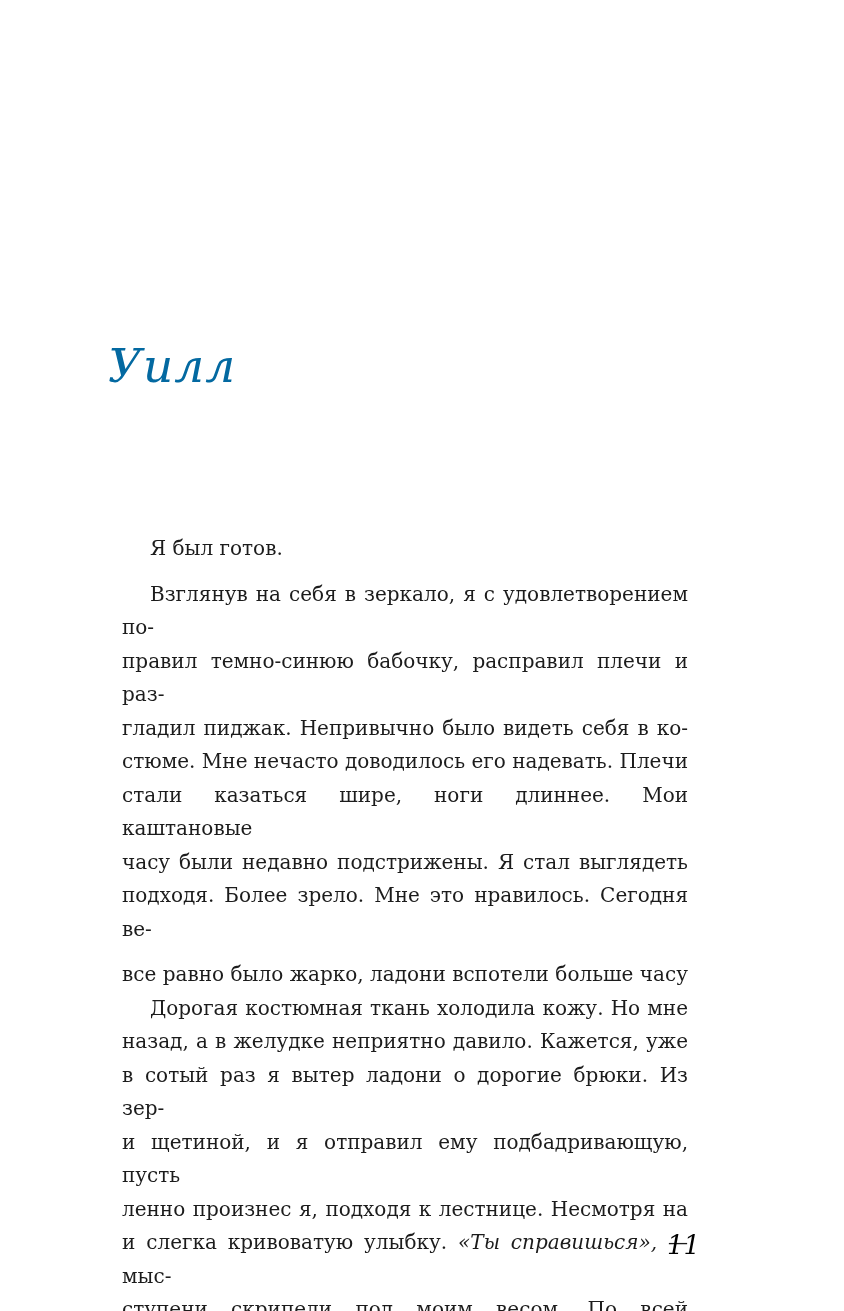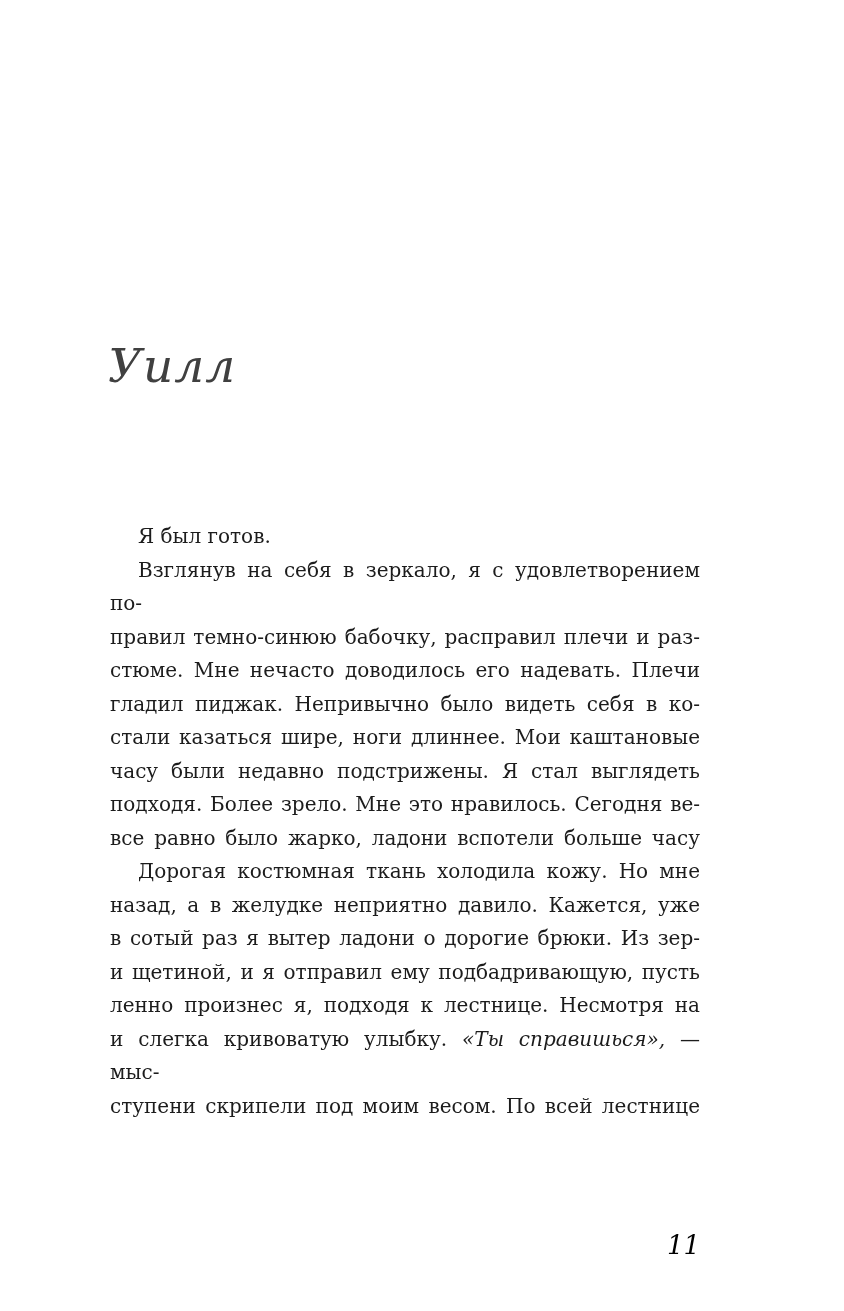--- a/index.html
+++ b/index.html
@@ -20,33 +20,33 @@
   .chapter-title {
     position: absolute;
     top: 338px;
     left: 108px;
     margin: 0;
     font-family: "DejaVu Serif", "Liberation Serif", serif;
     font-style: italic;
     font-weight: 500;
     font-size: 47px;
     letter-spacing: 1px;
-    color: #404040;
+    color: #0369a1;
   }
   .body-text {
     position: absolute;
     top: 520px;
     left: 110px;
     width: 590px;
     font-size: 20px;
     font-weight: 500;
     line-height: 33.5px;
   }
   .paragraph {
-    margin: 0;
+    margin: 12px;
   }
   .line {
     text-align: justify;
     text-align-last: justify;
   }
   .line.last {
     text-align-last: left;
   }
   .line.indent {
     text-indent: 28px;
@@ -72,22 +72,22 @@
 <div class="page">
   <h1 class="chapter-title">Уилл</h1>
 
   <div class="body-text">
       <div class="paragraph">
         <div class="line indent last"><span>Я был готов.</span></div>
       </div>
       <div class="paragraph">
         <div class="line indent"><span>Взглянув на себя в зеркало, я с удовлетворением по-</span></div>
         <div class="line"><span>правил темно-синюю бабочку, расправил плечи и раз-</span></div>
+        <div class="line"><span>гладил пиджак. Непривычно было видеть себя в ко-</span></div>
         <div class="line"><span>стюме. Мне нечасто доводилось его надевать. Плечи</span></div>
-        <div class="line"><span>гладил пиджак. Непривычно было видеть себя в ко-</span></div>
         <div class="line"><span>стали казаться шире, ноги длиннее. Мои каштановые</span></div>
         <div class="line"><span>часу были недавно подстрижены. Я стал выглядеть</span></div>
         <div class="line"><span>подходя. Более зрело. Мне это нравилось. Сегодня ве-</span></div>
       </div>
       <div class="paragraph">
         <div class="line"><span>все равно было жарко, ладони вспотели больше часу</span></div>
         <div class="line indent"><span>Дорогая костюмная ткань холодила кожу. Но мне</span></div>
         <div class="line"><span>назад, а в желудке неприятно давило. Кажется, уже</span></div>
         <div class="line"><span>в сотый раз я вытер ладони о дорогие брюки. Из зер-</span></div>
         <div class="line"><span>и щетиной, и я отправил ему подбадривающую, пусть</span></div>

